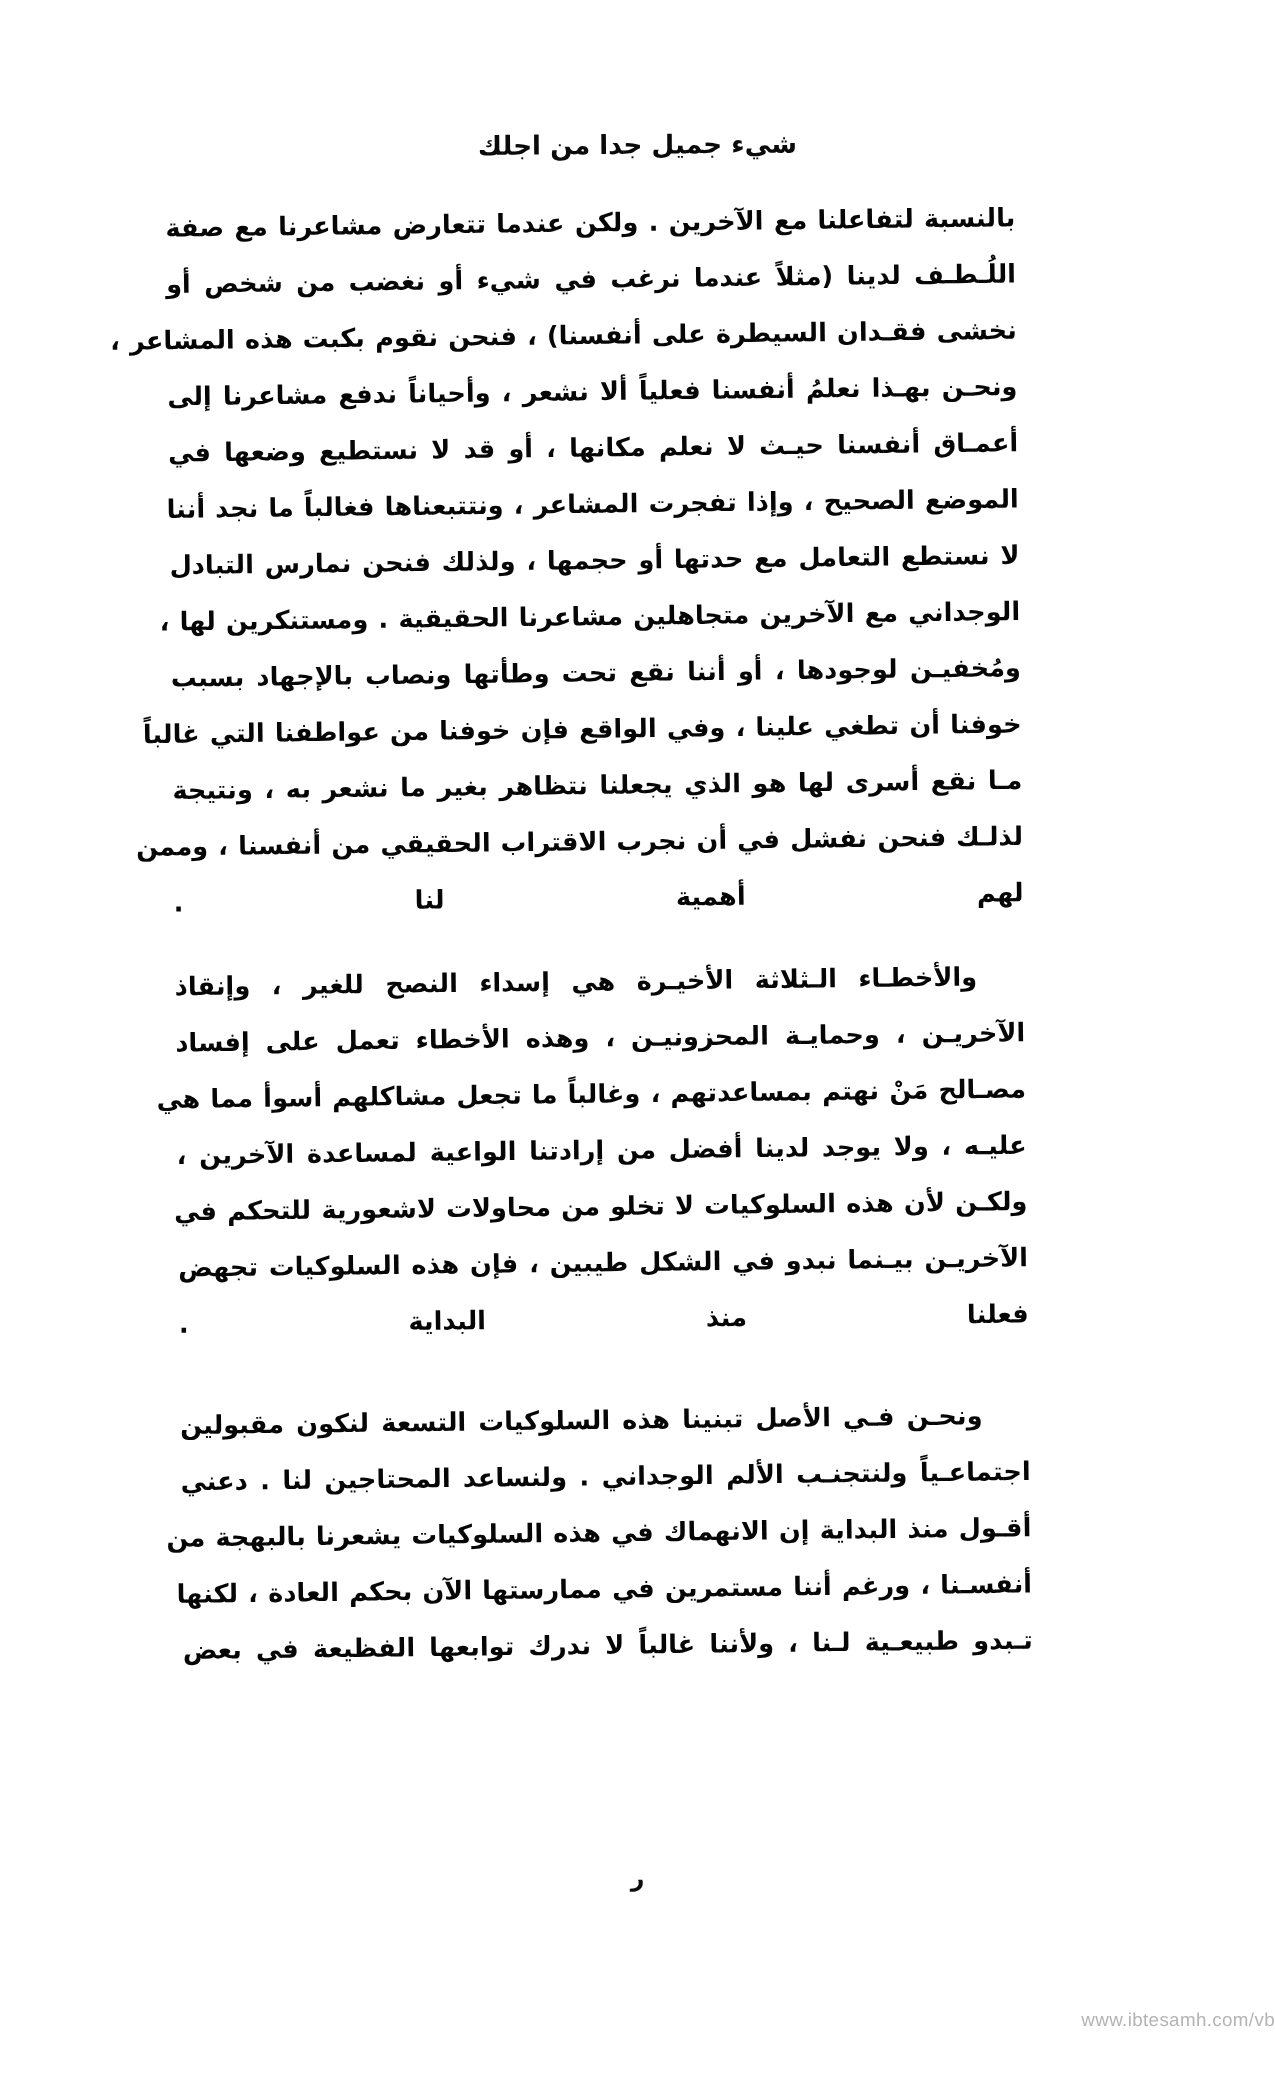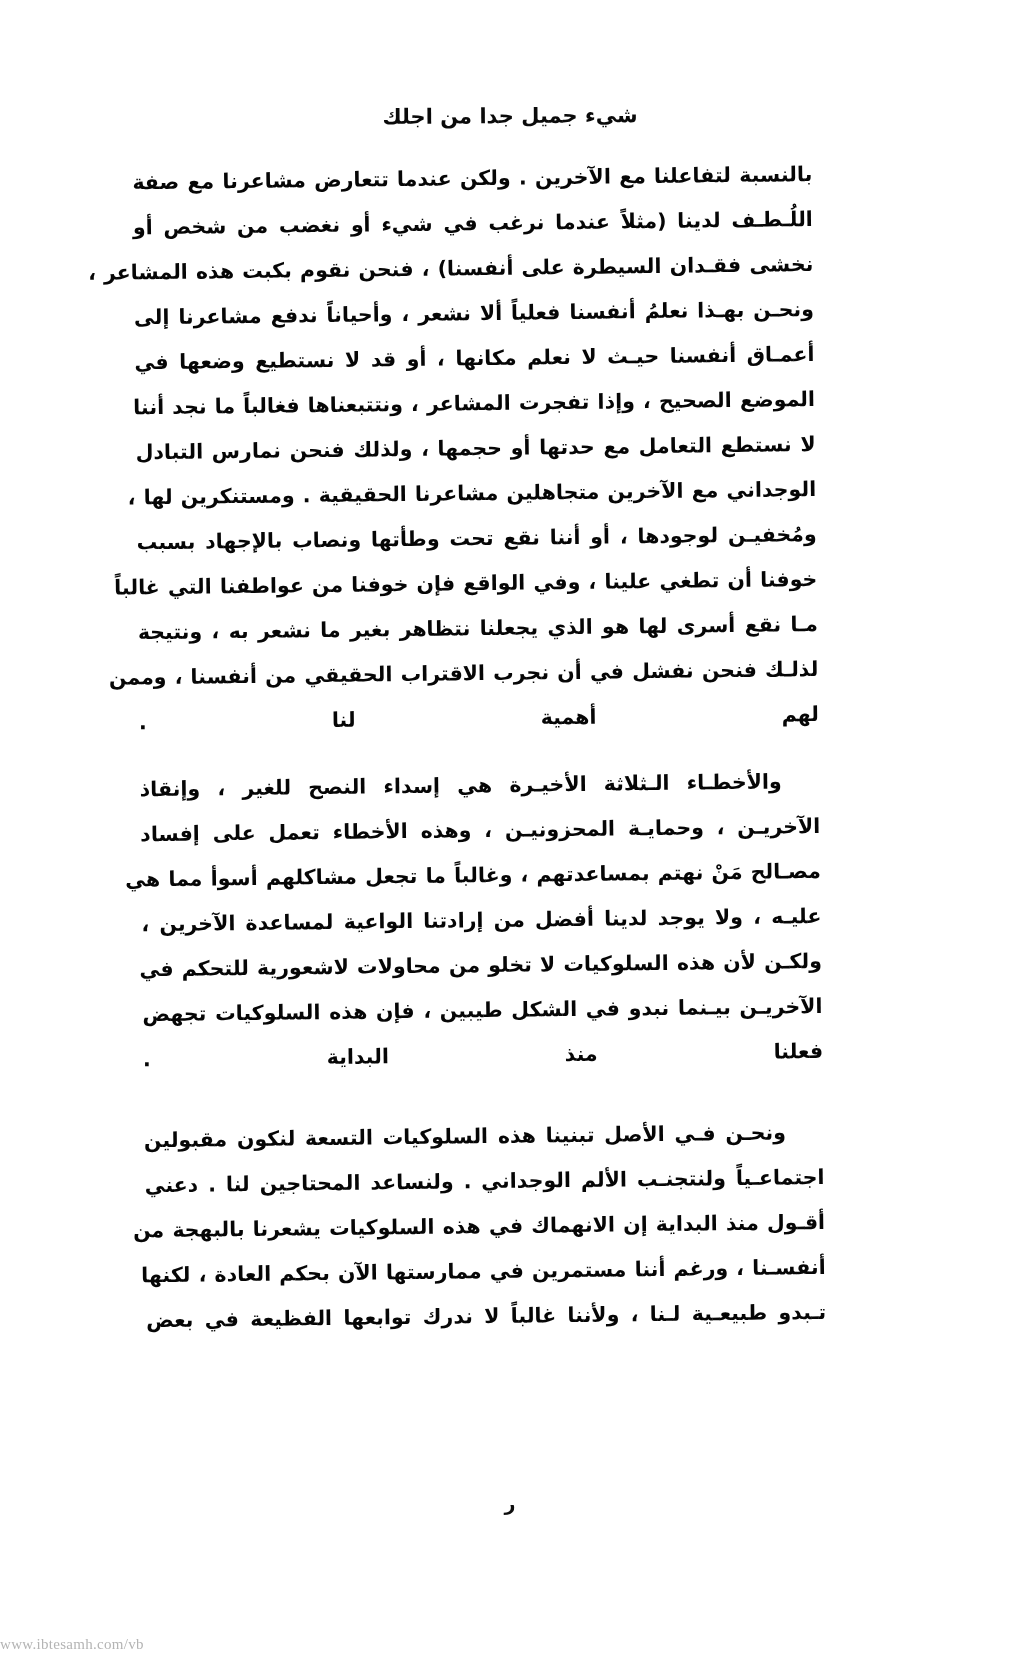--- a/index.html
+++ b/index.html
@@ -91,27 +91,26 @@
     font-size: 19px;
     font-weight: bold;
     color: #0d0d0d;
   }
 
   .watermark {
     position: absolute;
     top: 1608px;
     left: 0;
     width: 1020px;
-    text-align: left;
-    font-family: Liberation Serif, serif;
+    text-align: right;
+    font-family: Liberation Sans, sans-serif;
     font-size: 15px;
     font-weight: normal;
     color: #b4b4b4;
     letter-spacing: 0.3px;
-    margin-top: 28px;
   }
 </style>
 </head>
 <body>
 
 <div class="page">
 
   <h1 class="doc-title">شيء جميل جدا من اجلك</h1>
 
   <div class="body-area">

